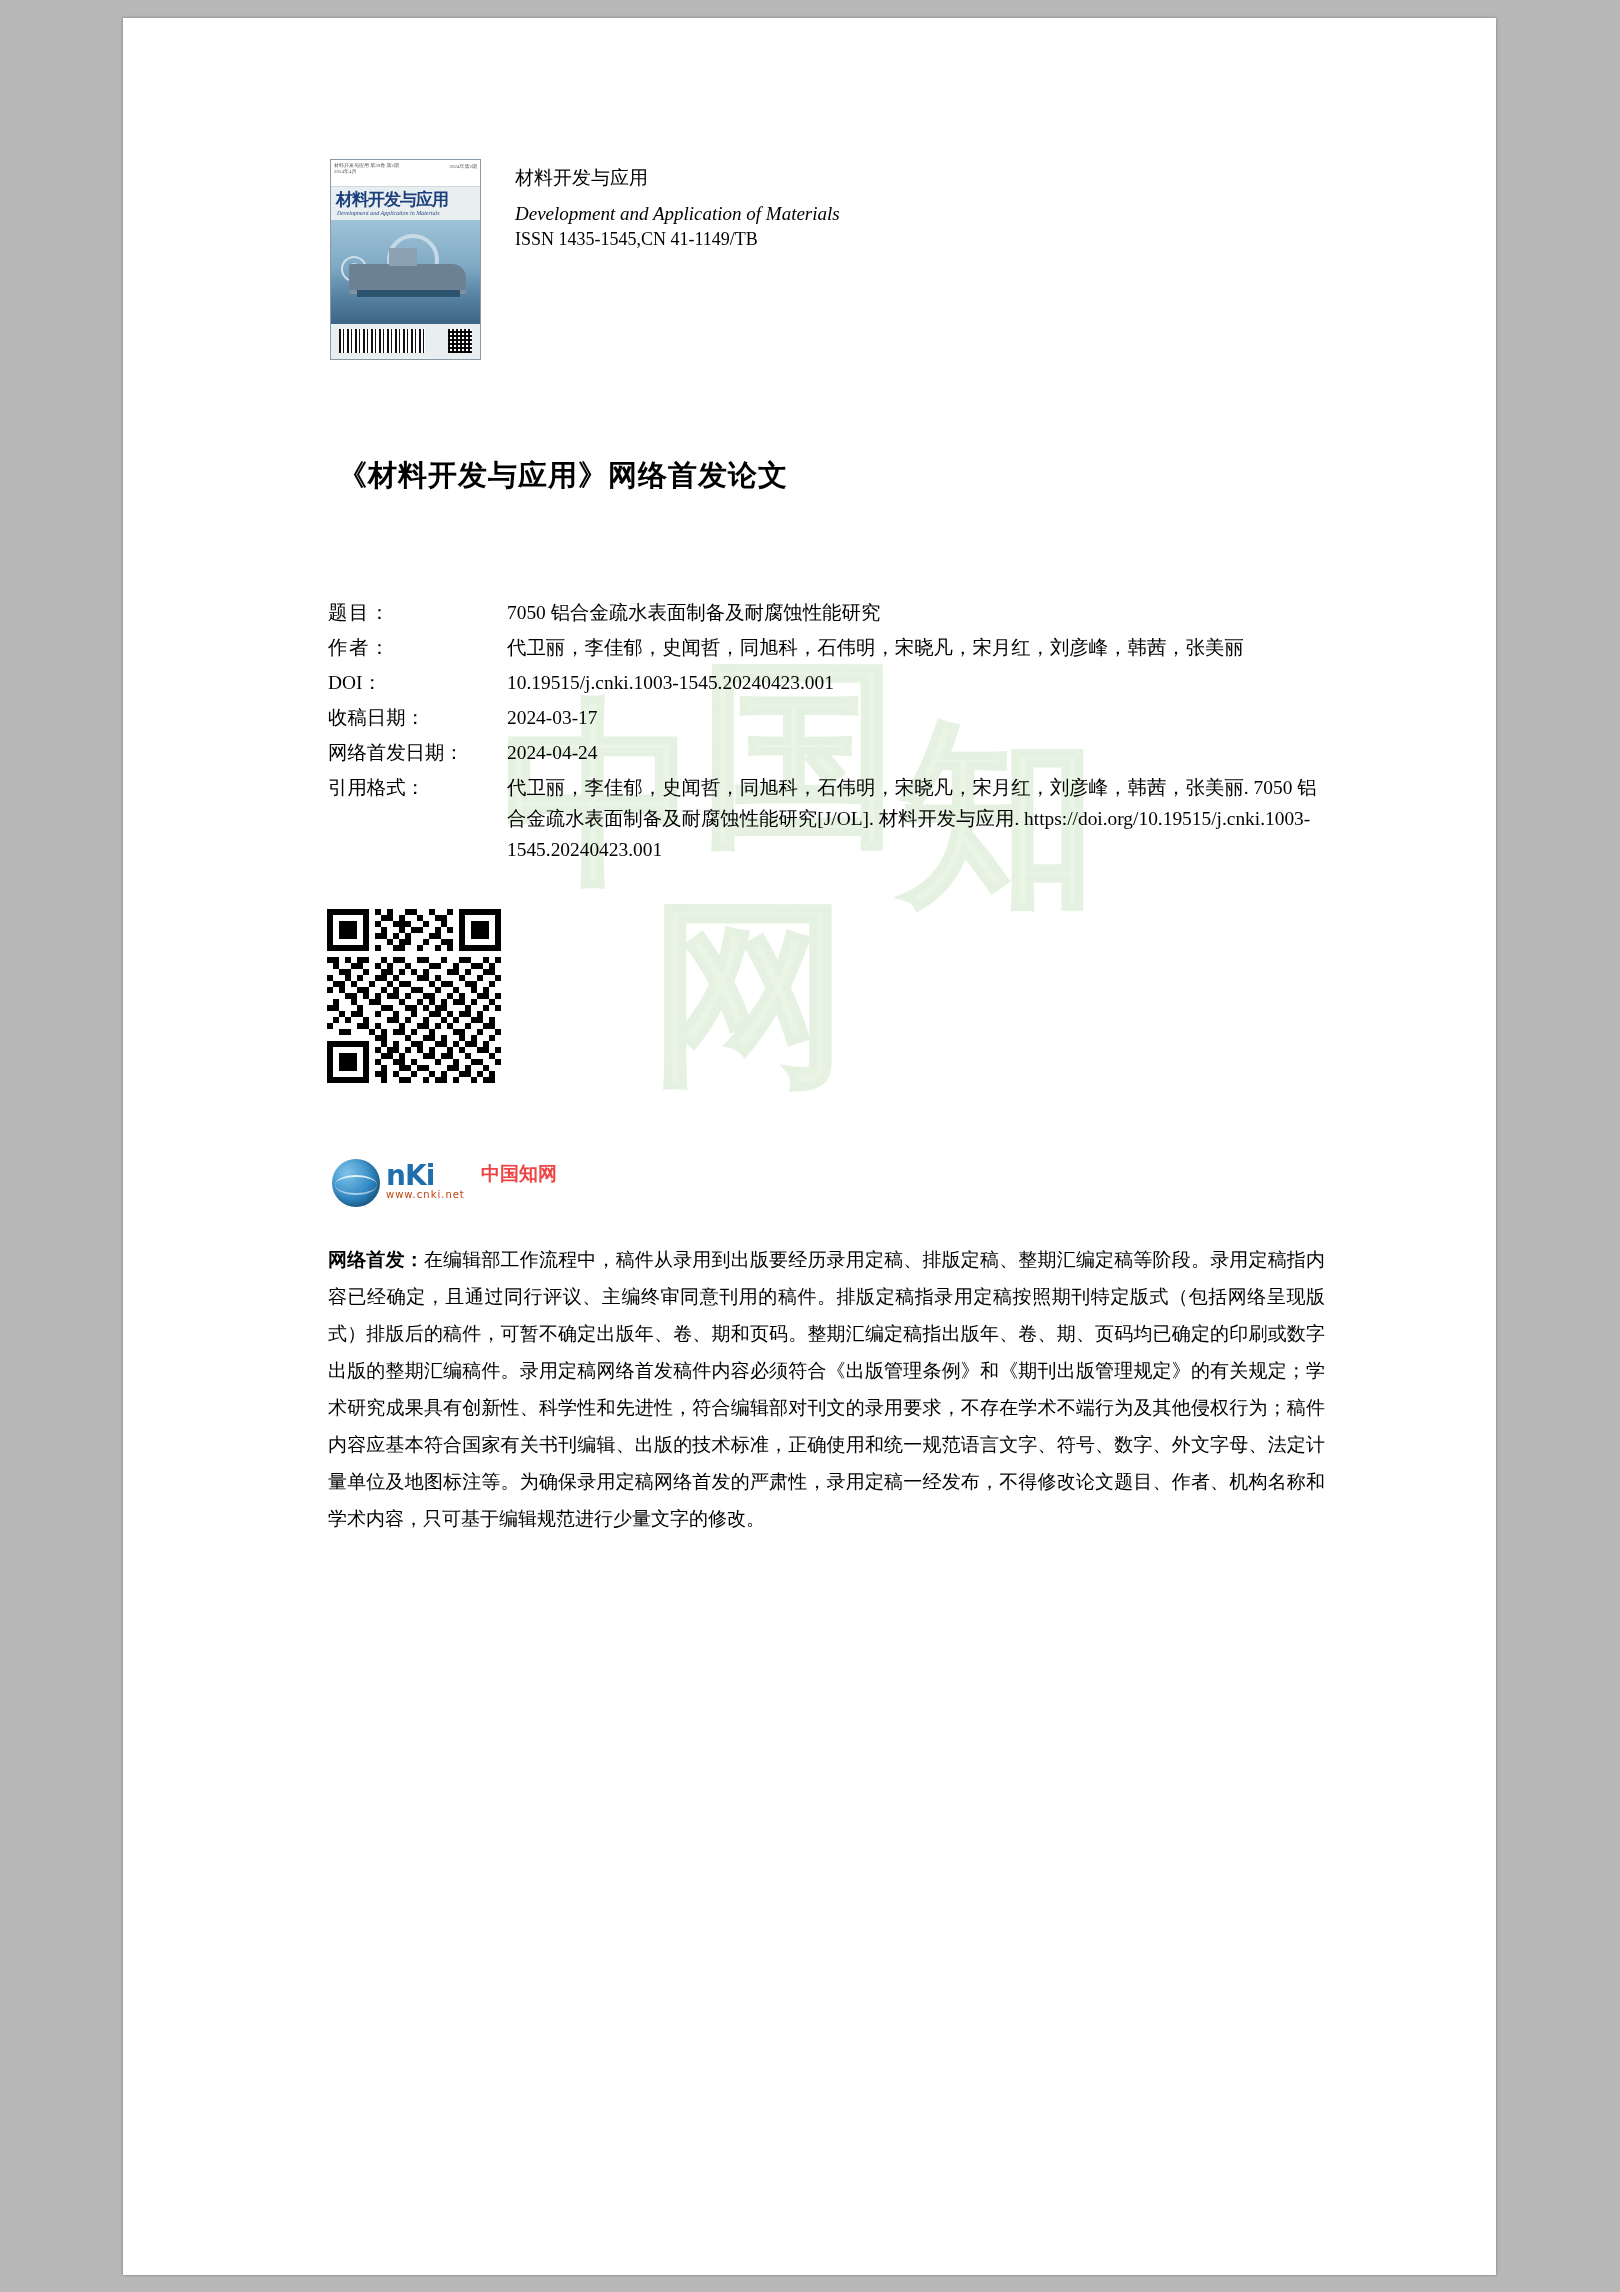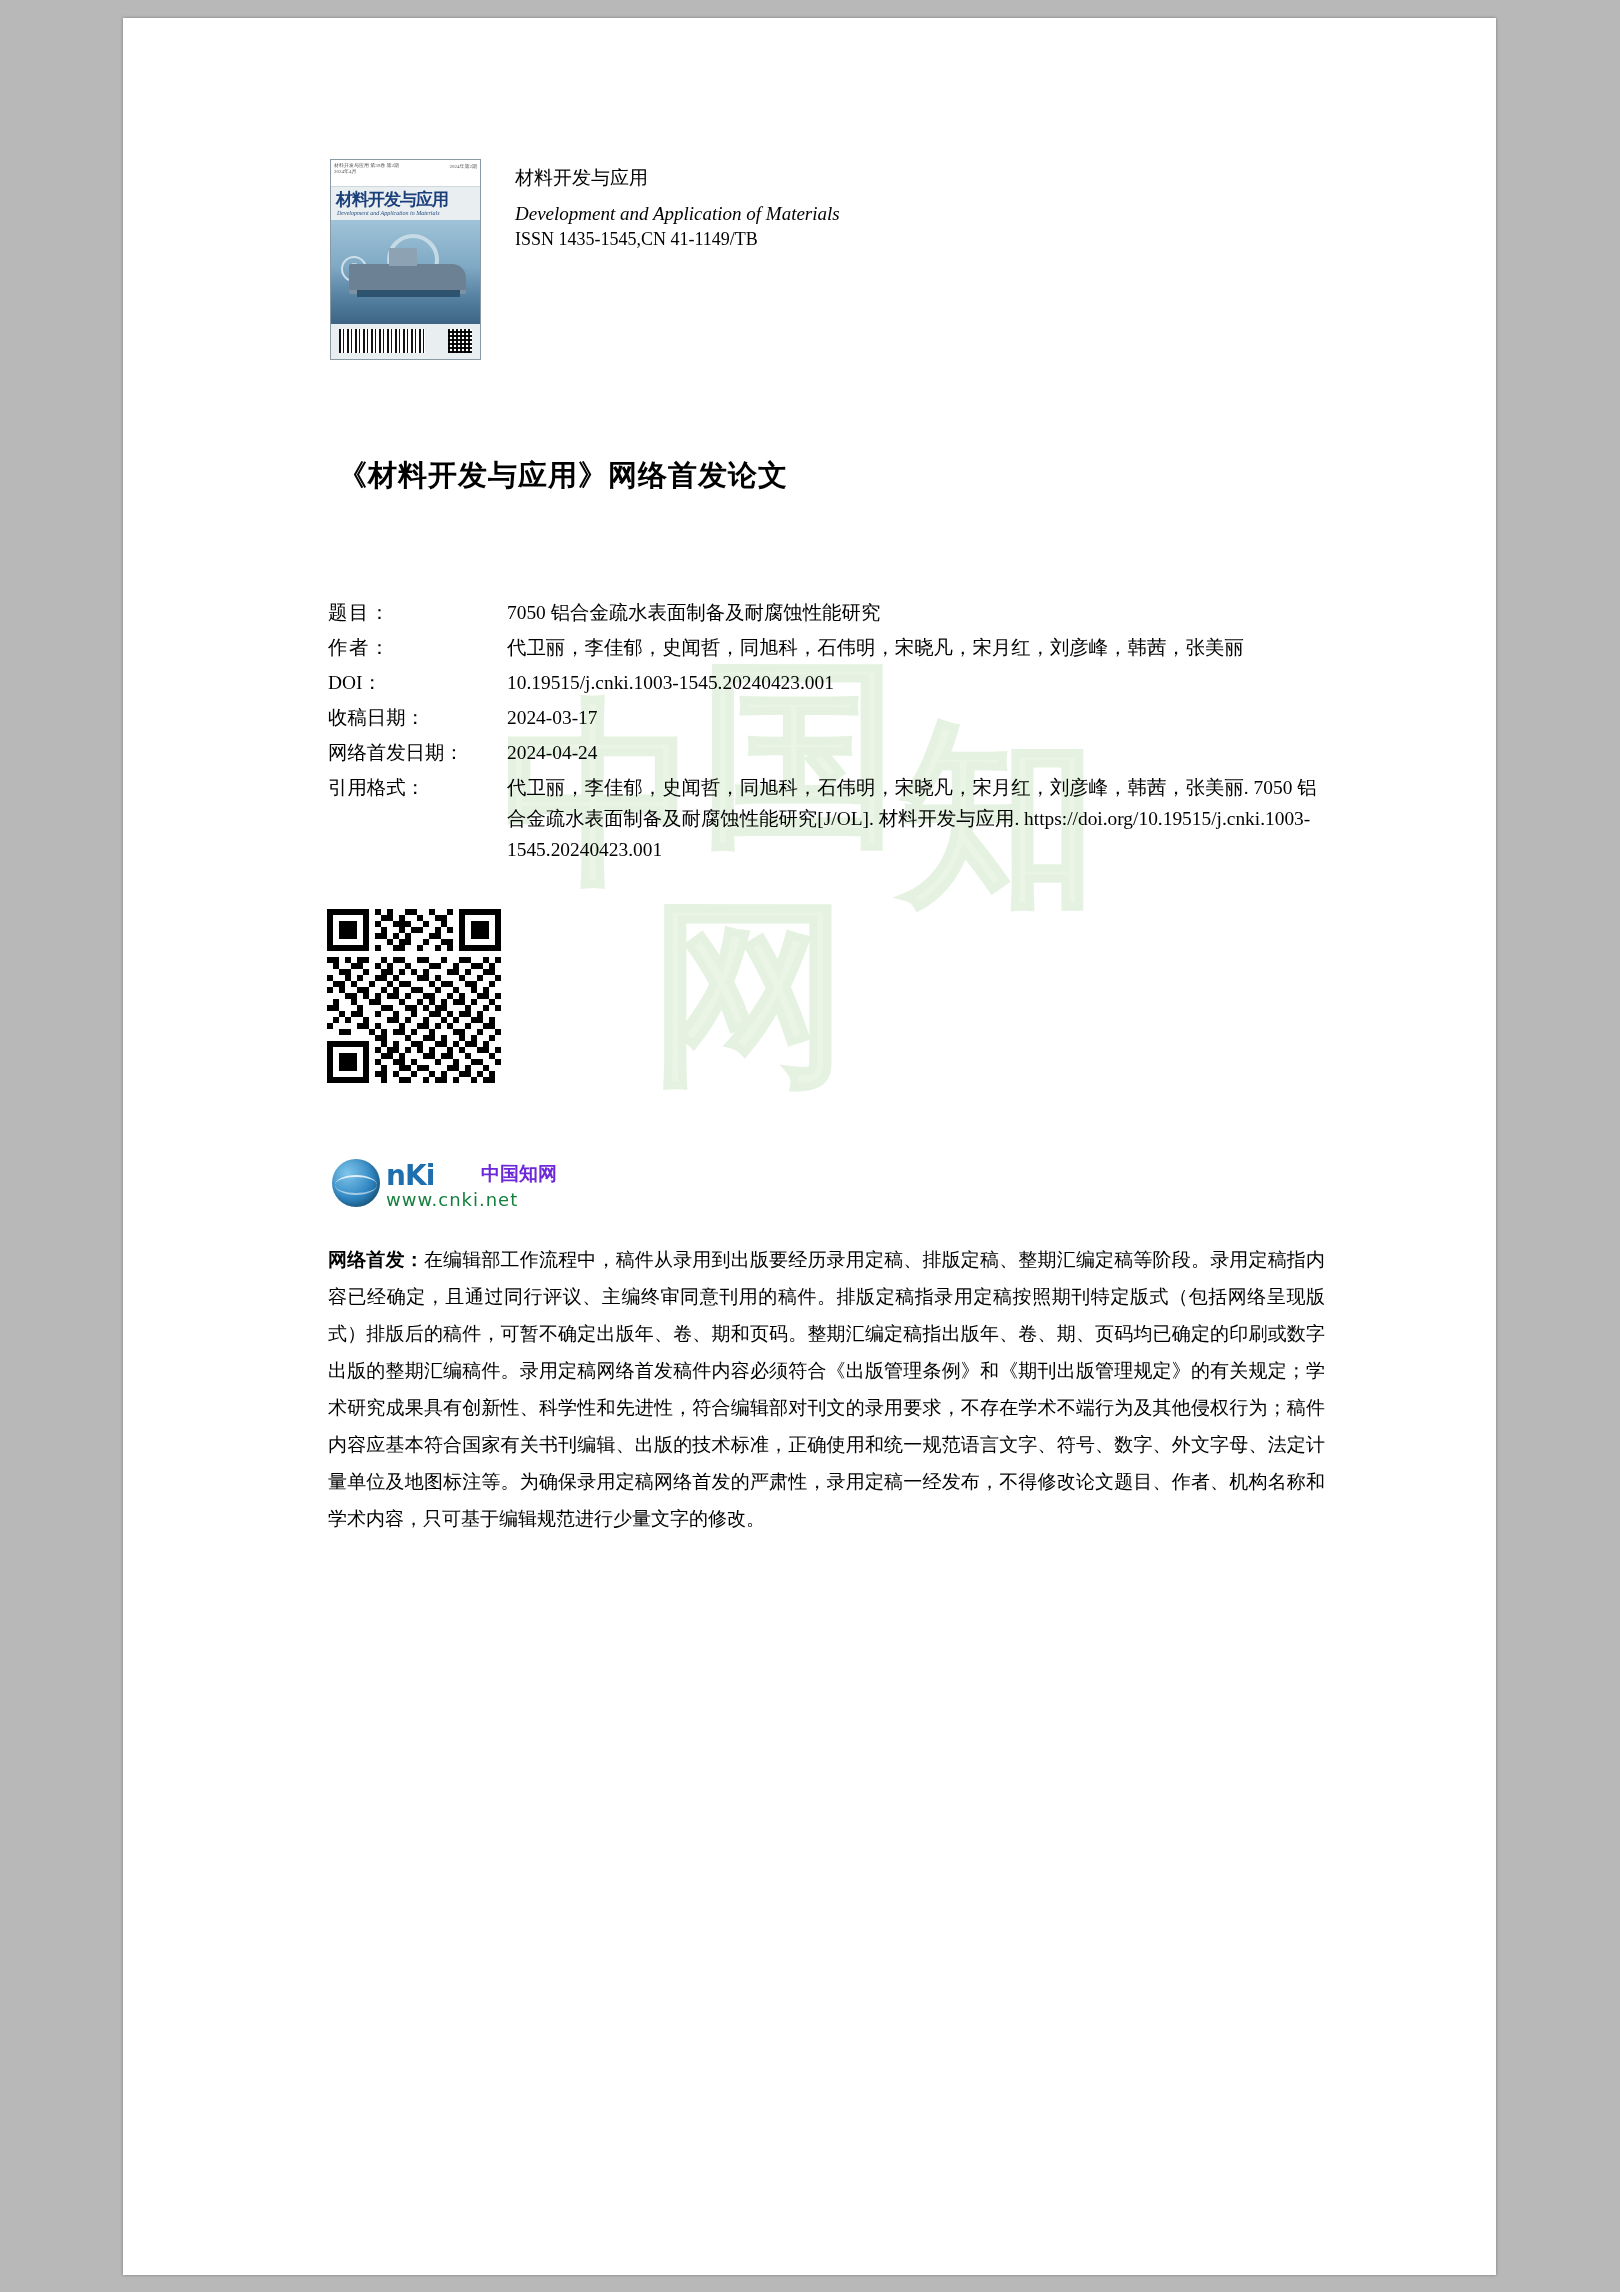--- a/index.html
+++ b/index.html
@@ -137,22 +137,22 @@
     content:""; position:absolute; left:3px; top:16px; width:42px; height:16px;
     border-top:2px solid rgba(255,255,255,0.8);
     border-bottom:2px solid rgba(255,255,255,0.55);
     border-radius:50%;
   }
   .cnki-text {
     position:absolute; left:54px; top:2px;
     font-family:"DejaVu Sans", sans-serif;
     font-size:28px; font-weight:bold; color:#1f6fae; letter-spacing:-1px;
   }
-  .cnki-cn { position:absolute; left:149px; top:4px; font-size:19px; color:#6d28d9; font-family:"DejaVu Sans", sans-serif; font-weight:bold;}
-  .cnki-url { position:absolute; left:54px; top:32px; font-family:"DejaVu Sans", sans-serif; font-size:18px; color:#15803d; letter-spacing:1px;}
+  .cnki-cn { position:absolute; left:149px; top:4px; font-size:19px; color:#ef4444; font-family:"DejaVu Sans", sans-serif; font-weight:bold;}
+  .cnki-url { position:absolute; left:54px; top:32px; font-family:"DejaVu Sans", sans-serif; font-size:10px; color:#c2410c; letter-spacing:1px;}
 
   
   .body-text {
     position:absolute; left:205px; top:1223px; width:997px;
     font-size:19px; line-height:37px; color:#000; text-align:justify;
   }
   .body-text p { margin:0 0 0 0; text-indent:0; }
   .body-text p + p { margin-top:8px; }
   .lead { font-weight:bold; }
   .indent { text-indent:38px; }

